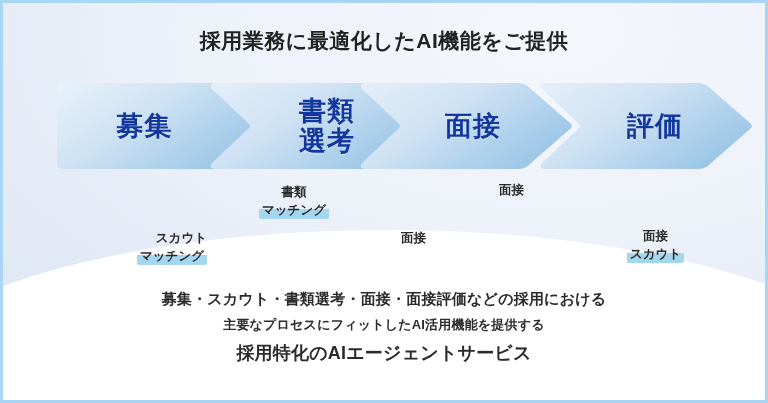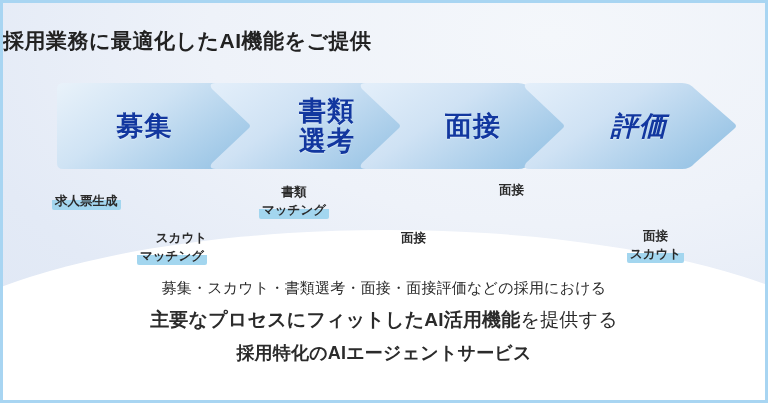--- a/index.html
+++ b/index.html
@@ -21,20 +21,21 @@
     background:
       radial-gradient(ellipse 900px 500px at 72% 8%, #f4f7fb 0%, #eef2f9 38%, #e3eaf6 68%, #dde6f4 100%);
   }
 
   
   .title {
     position: absolute;
     top: 24px;
     left: 0;
     width: 100%;
+    text-align: center;
     font-size: 21px;
     font-weight: bold;
     color: #222222;
     letter-spacing: 0.5px;
     z-index: 6;
   }
 
   
   .arrow-band {
     position: absolute;
@@ -63,21 +64,21 @@
     font-weight: bold;
     font-size: 27px;
     line-height: 1.12;
     text-align: center;
     letter-spacing: 1px;
     text-shadow: 0 1px 1px rgba(255,255,255,0.45);
   }
   .arrow.a1 { left: 52px;  width: 215px; }
   .arrow.a2 { left: 205px; width: 218px; }
   .arrow.a3 { left: 355px; width: 218px; }
-  .arrow.a4 { left: 519px; width: 218px; font-style: italic; }
+  .arrow.a4 { left: 535px; width: 218px; }
   .arrow.a1 .label { transform: translateX(-18px); }
   .arrow.a2 .label { transform: translateX(10px); }
   .arrow.a3 .label { transform: translateX(6px); }
   .arrow.a4 .label { transform: translateX(8px); }
 
   
   .feature {
     position: absolute;
     z-index: 5;
     font-size: 12.5px;
@@ -122,24 +123,24 @@
     text-align: center;
     z-index: 7;
     color: #2b2b2b;
   }
   .bottom-text .bl {
     display: block;
     font-size: 15px;
     line-height: 1.85;
     letter-spacing: 0.2px;
   }
-  .bottom-text .bl.b2 { font-size: 19px; }
+  .bottom-text .bl.b2 { font-size: 13px; }
   .bottom-text .bl.b3 { font-size: 18px; }
   .bottom-text .strong { font-weight: bold; }
-  .bottom-text .normal { font-weight: normal; }
+  .bottom-text .normal { font-weight: bold; }
 </style>
 </head>
 <body>
 
 <div id="infographic">
 
   <div class="title">採用業務に最適化したAI機能をご提供</div>
 
   <div class="arrow-band">
 
@@ -202,23 +203,20 @@
           </linearGradient>
         </defs>
         <path d="M8 4 H160 Q168 4 173 10 L212 44 Q216 47 212 50 L173 84 Q168 90 160 90 H8 Q0 90 4 84 L40 50 Q44 47 40 44 L4 10 Q0 4 8 4 Z" fill="url(#g4)"></path>
       </svg>
       <div class="label">
         <span>評価</span>
       </div>
     </div>
   </div>
 
-  <div class="feature f1">
-    <span class="ln hl">求人票生成</span>
-  </div>
 
   <div class="feature f2">
     <span class="ln">スカウト</span>
     <span class="ln hl">マッチング</span>
   </div>
 
   <div class="feature f3">
     <span class="ln">書類</span>
     <span class="ln hl">マッチング</span>
   </div>

